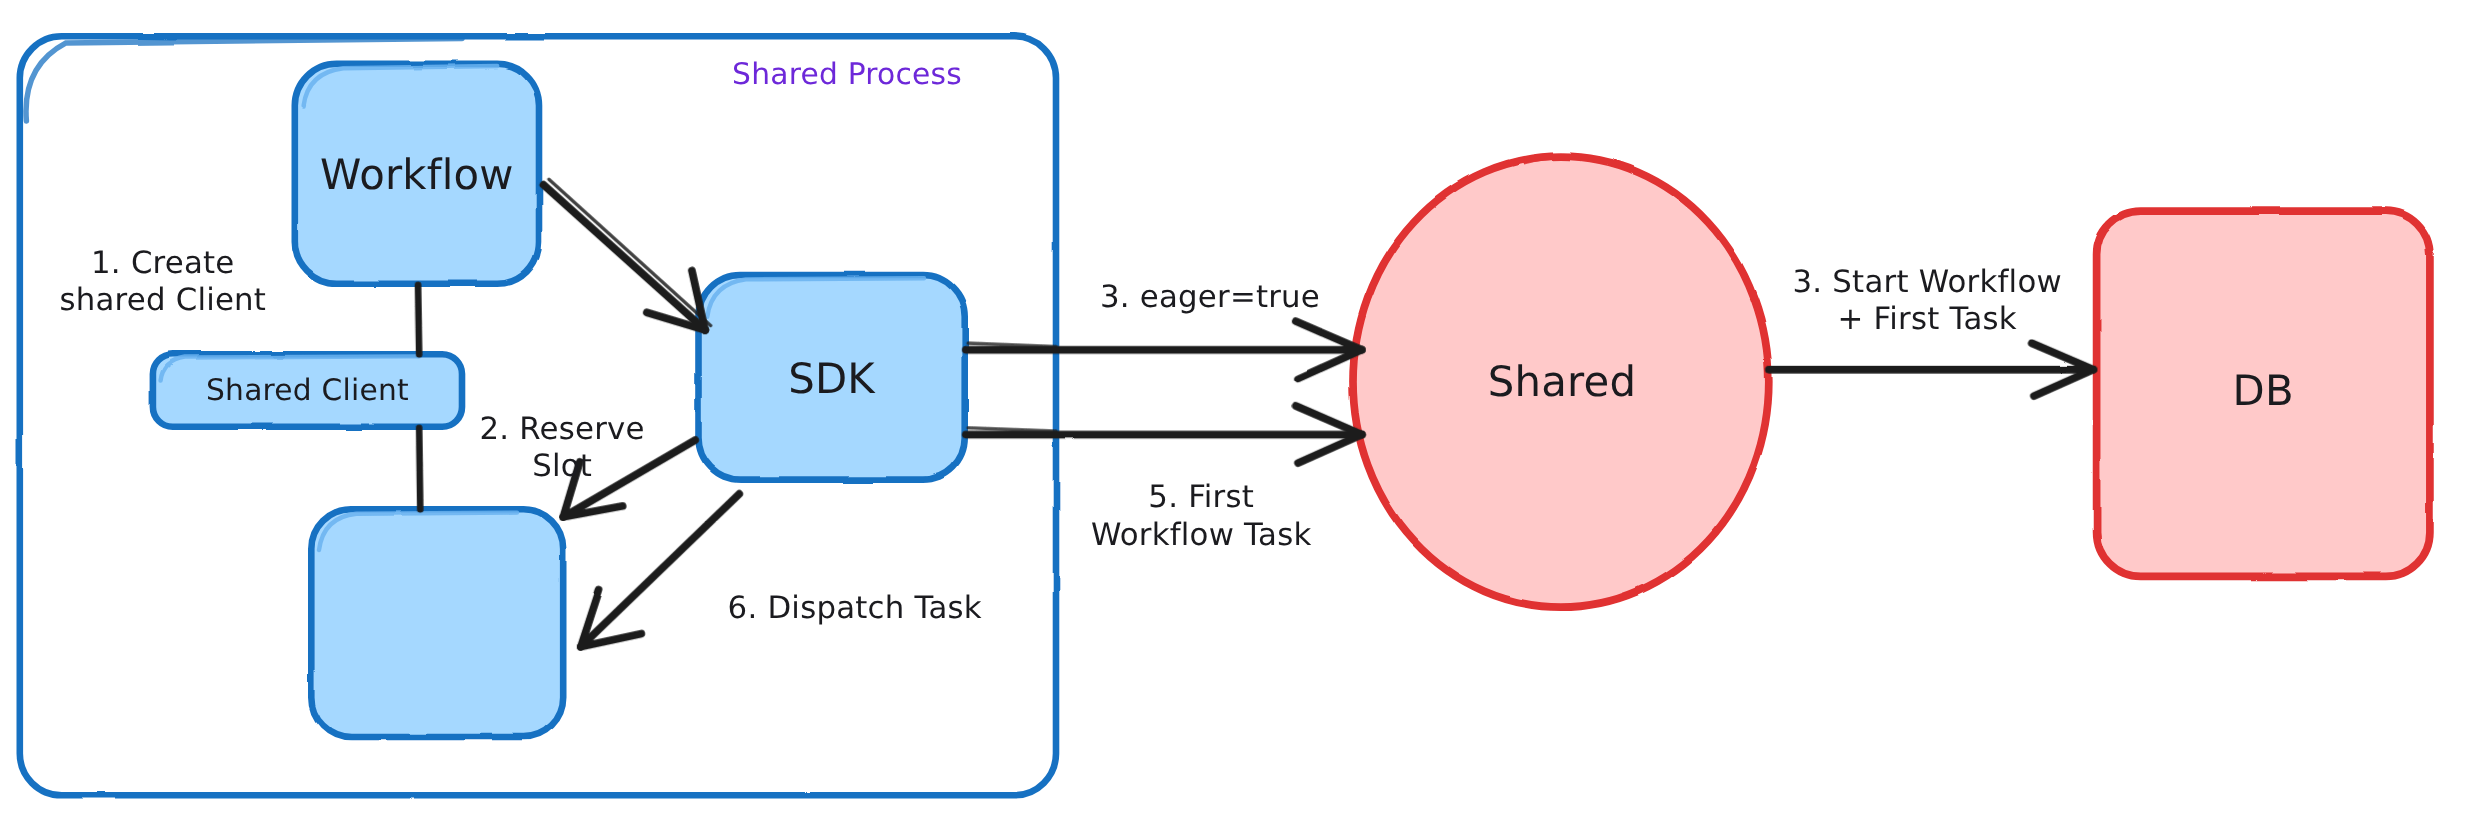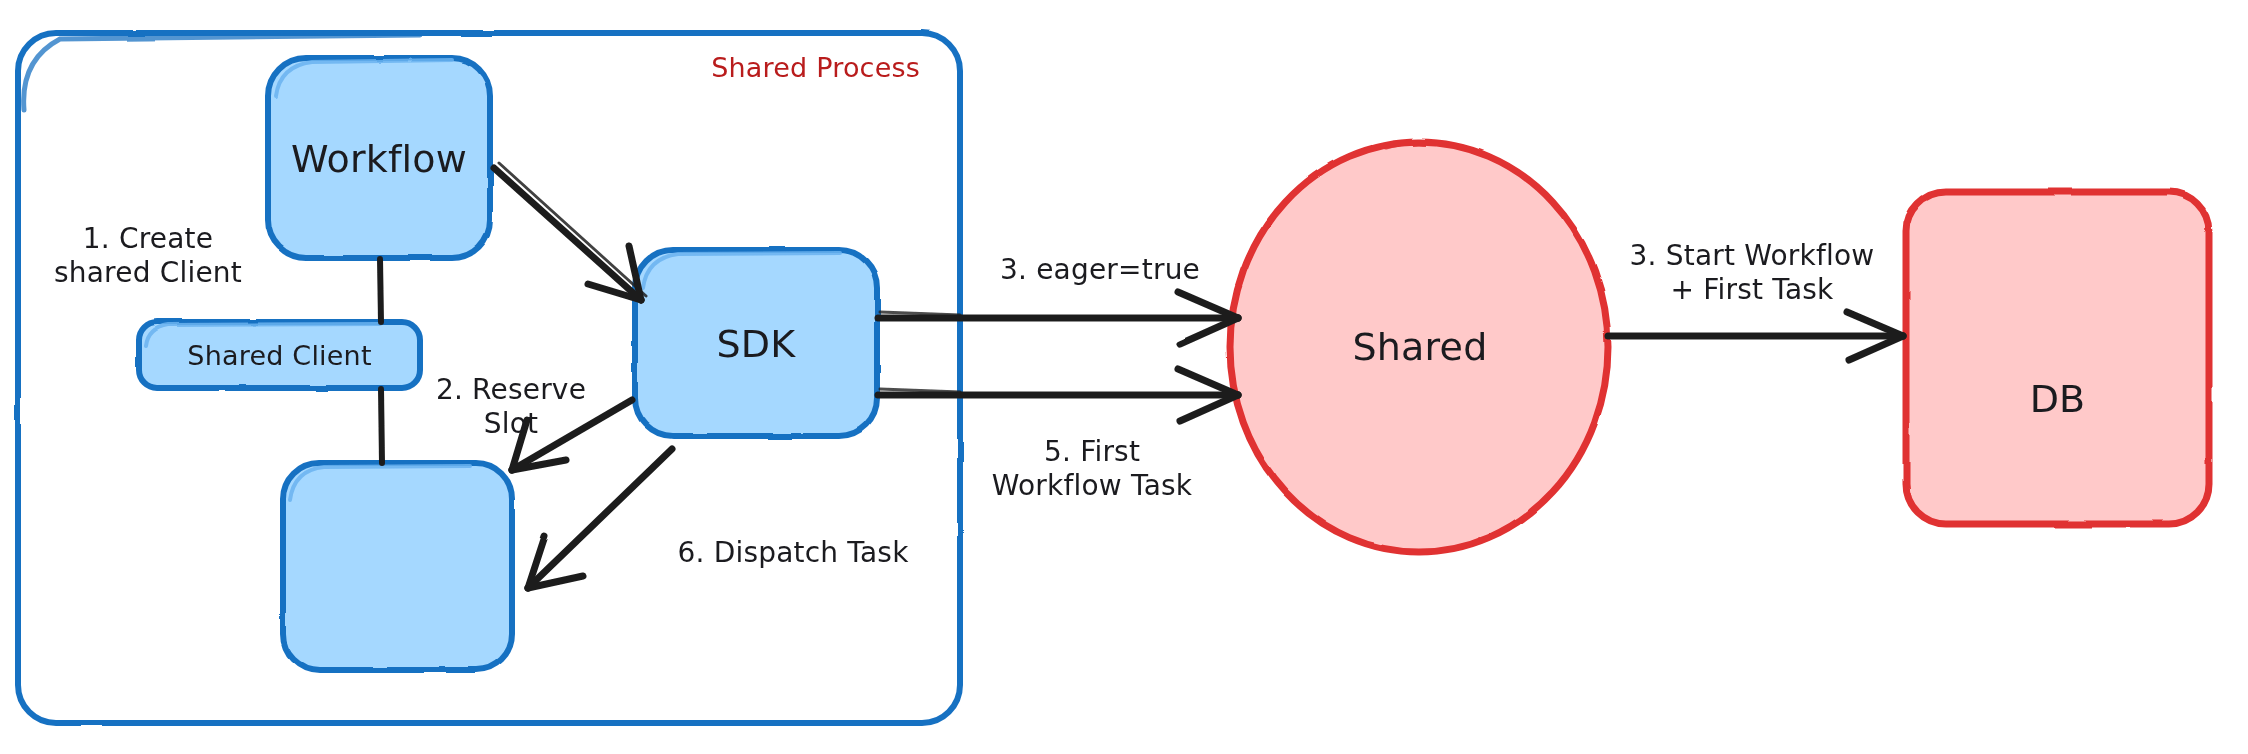--- a/index.html
+++ b/index.html
@@ -38,22 +38,21 @@
     font-size: 38px;
   }
   .node-label.small {
     font-size: 27px;
   }
   .edge-label {
     font-size: 28px;
   }
   .group-title {
     font-size: 27px;
-    color: #b91c1c;
-    text-align: right;
+    color: #6d28d9;
   }
   .hit {
     position: absolute;
     cursor: default;
   }
 </style>
 </head>
 <body>
 
 <div id="canvas">
@@ -159,38 +158,38 @@
 
   <div class="node-label" style="left:268px; top:136px; width:222px;">Workflow</div>
 
   <div class="node-label small" style="left:139px; top:340px; width:281px;">Shared Client</div>
 
 
   <div class="node-label" style="left:635px; top:321px; width:242px;">SDK</div>
 
   <div class="node-label" style="left:1300px; top:324px; width:240px;">Shared</div>
 
-  <div class="node-label" style="left:1906px; top:332px; width:303px;margin-top:44px;">DB</div>
+  <div class="node-label" style="left:1906px; top:332px; width:303px;">DB</div>
 
   <div class="edge-label" style="left:18px; top:222px; width:260px;">1. Create
 shared Client</div>
 
 
   <div class="edge-label" style="left:410px; top:373px; width:202px;">2. Reserve
 Slot</div>
 
   <div class="edge-label" style="left:955px; top:253px; width:290px;">3. eager=true</div>
 
   <div class="edge-label" style="left:1592px; top:239px; width:320px;">3. Start Workflow
 + First Task</div>
 
   <div class="edge-label" style="left:935px; top:419px; width:314px;margin-top:16px;">5. First
 Workflow Task</div>
 
-  <div class="edge-label" style="left:628px; top:536px; width:330px;text-align:center;">6. Dispatch Task</div>
+  <div class="edge-label" style="left:612px; top:536px; width:330px;text-align:center;">6. Dispatch Task</div>
 
   <div class="hit" style="left:268px;  top:58px;  width:222px; height:200px;"></div>
   <div class="hit" style="left:139px;  top:322px; width:281px; height:66px;"></div>
   <div class="hit" style="left:283px;  top:463px; width:229px; height:207px;"></div>
   <div class="hit" style="left:635px;  top:250px; width:242px; height:186px;"></div>
   <div class="hit" style="left:1230px; top:142px; width:378px; height:410px; border-radius:50%;"></div>
   <div class="hit" style="left:1906px; top:192px; width:303px; height:332px;"></div>
 
 </div>
 

